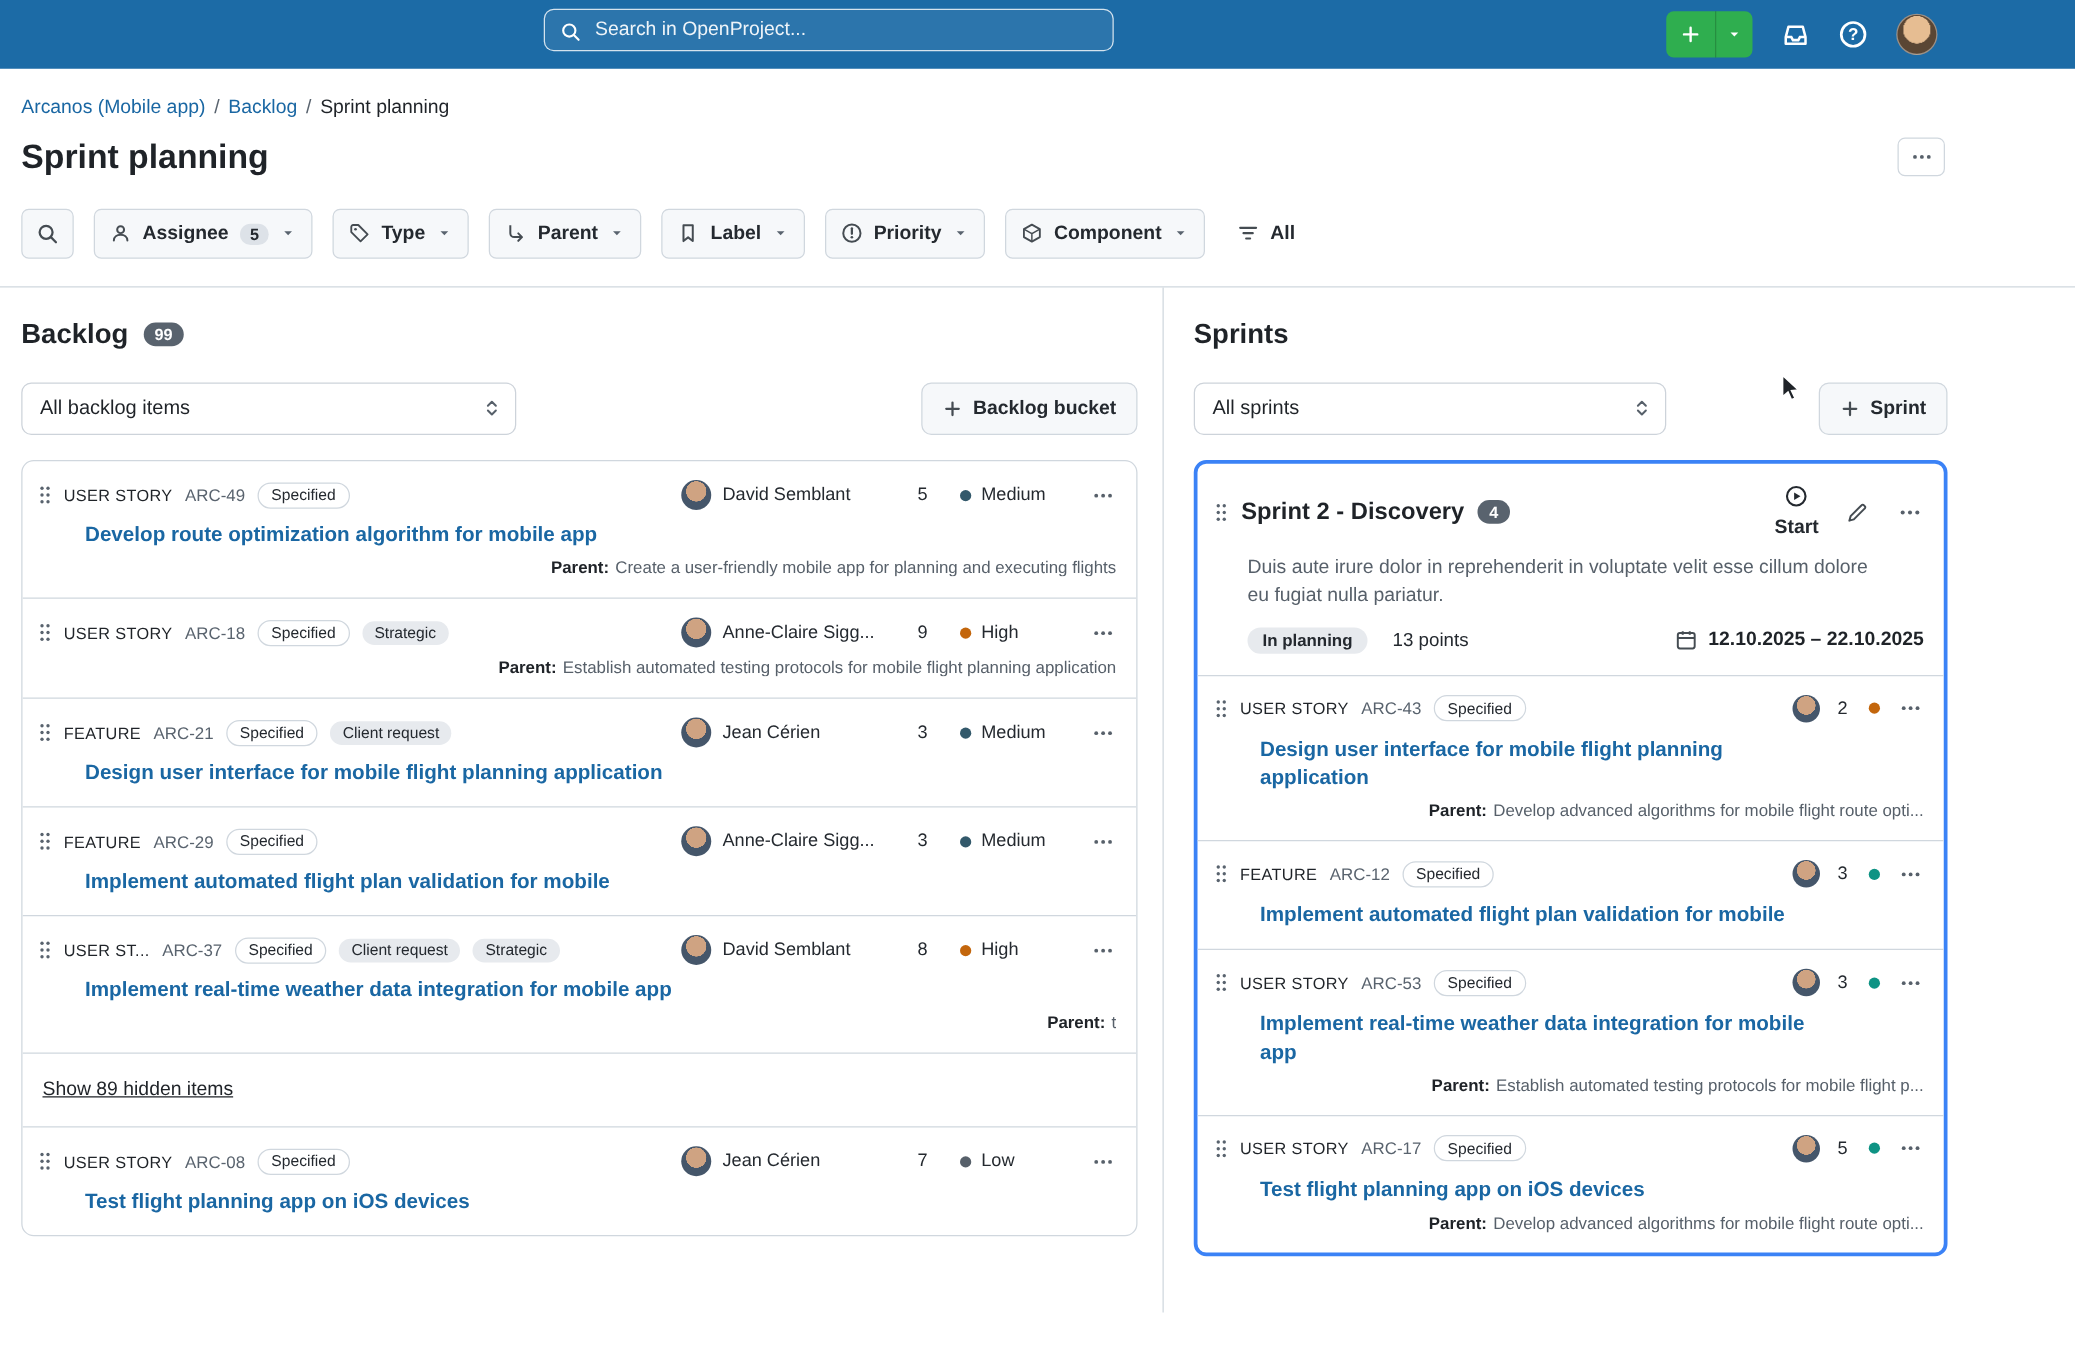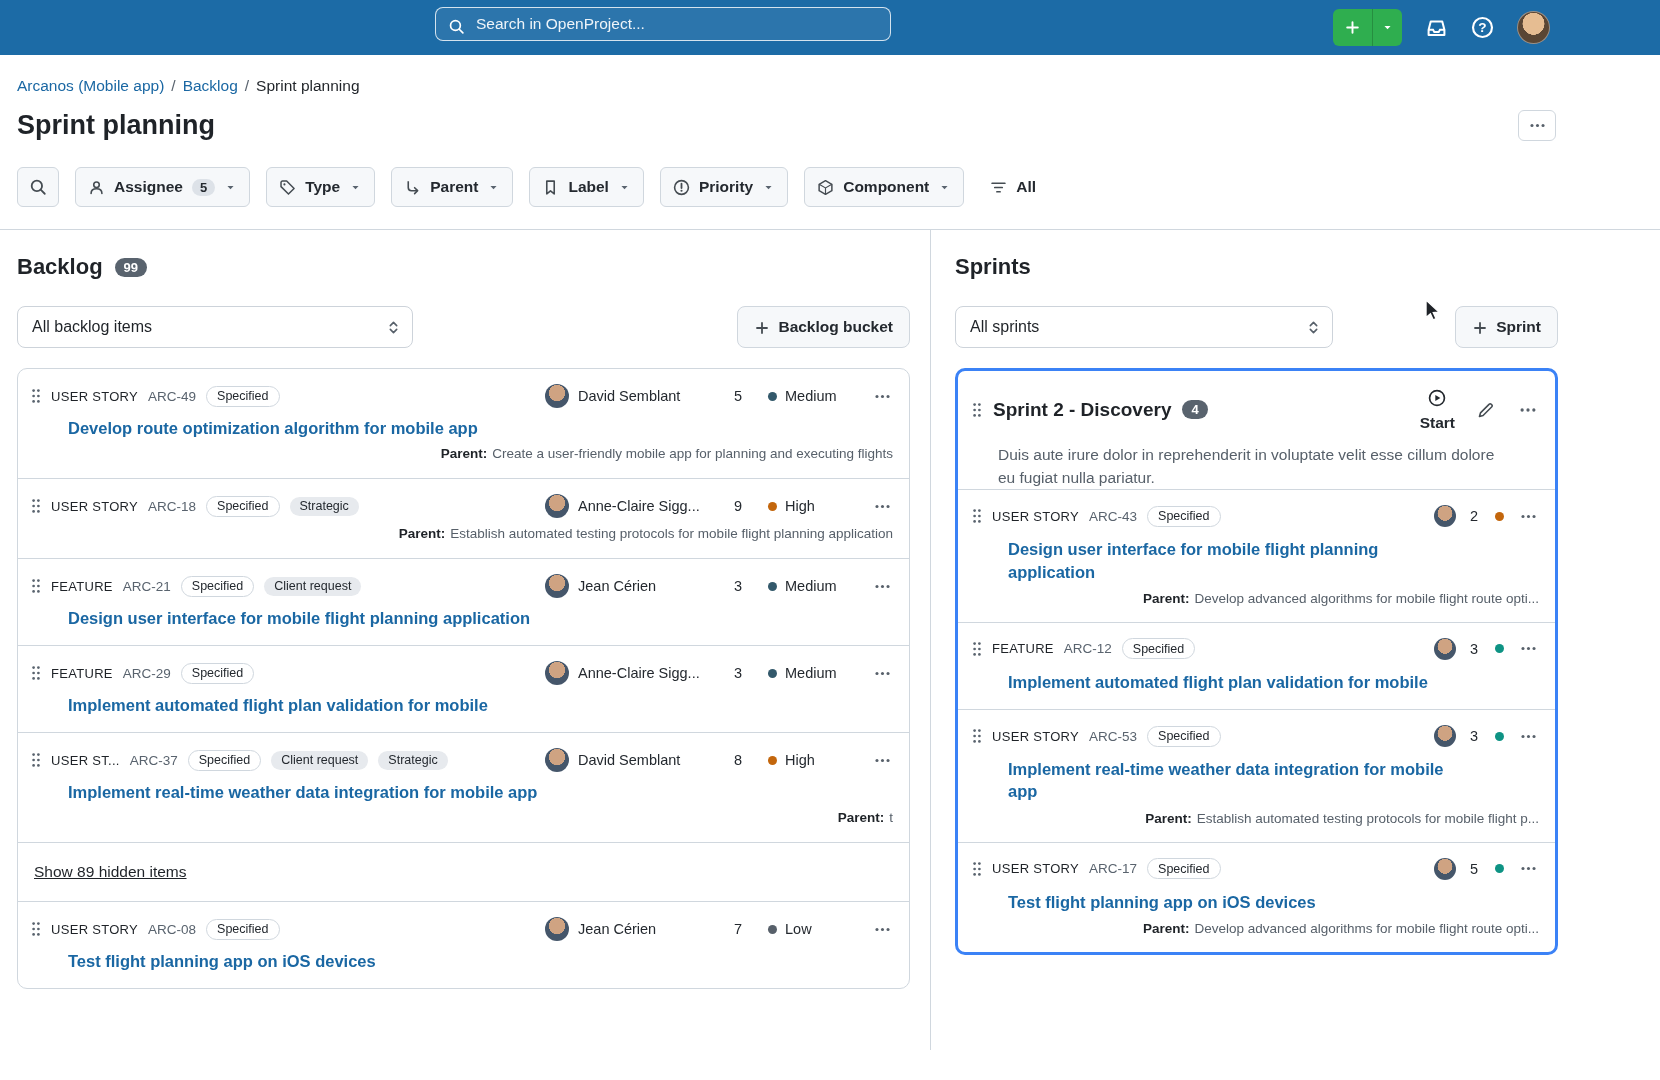--- a/index.html
+++ b/index.html
@@ -553,20 +553,30 @@
               </svg>
             </button>
           <button class="kebab">
               <svg class="ic" width="18" height="18">
                 <use href="#i-kebab"></use>
               </svg>
             </button>
         </div>
       </div>
       <div class="sp-desc">Duis aute irure dolor in reprehenderit in voluptate velit esse cillum dolore eu fugiat nulla pariatur.</div>
+      <div class="sp-meta">
+        <span class="status-pill">In planning</span>
+        <span class="sp-points">13 points</span>
+        <span class="sp-dates">
+          <span class="cal"><svg class="ic" width="18" height="18">
+                <use href="#i-cal"></use>
+              </svg></span>
+          <span>12.10.2025 – 22.10.2025</span>
+        </span>
+      </div>
 
       <div class="sp-item">
         <div class="row-head">
           <button class="handle">
               <svg class="ic" width="10" height="16">
                 <use href="#i-handle"></use>
               </svg>
             </button>
           <span class="wtype">USER STORY</span>
           <span class="wid">ARC-43</span>

